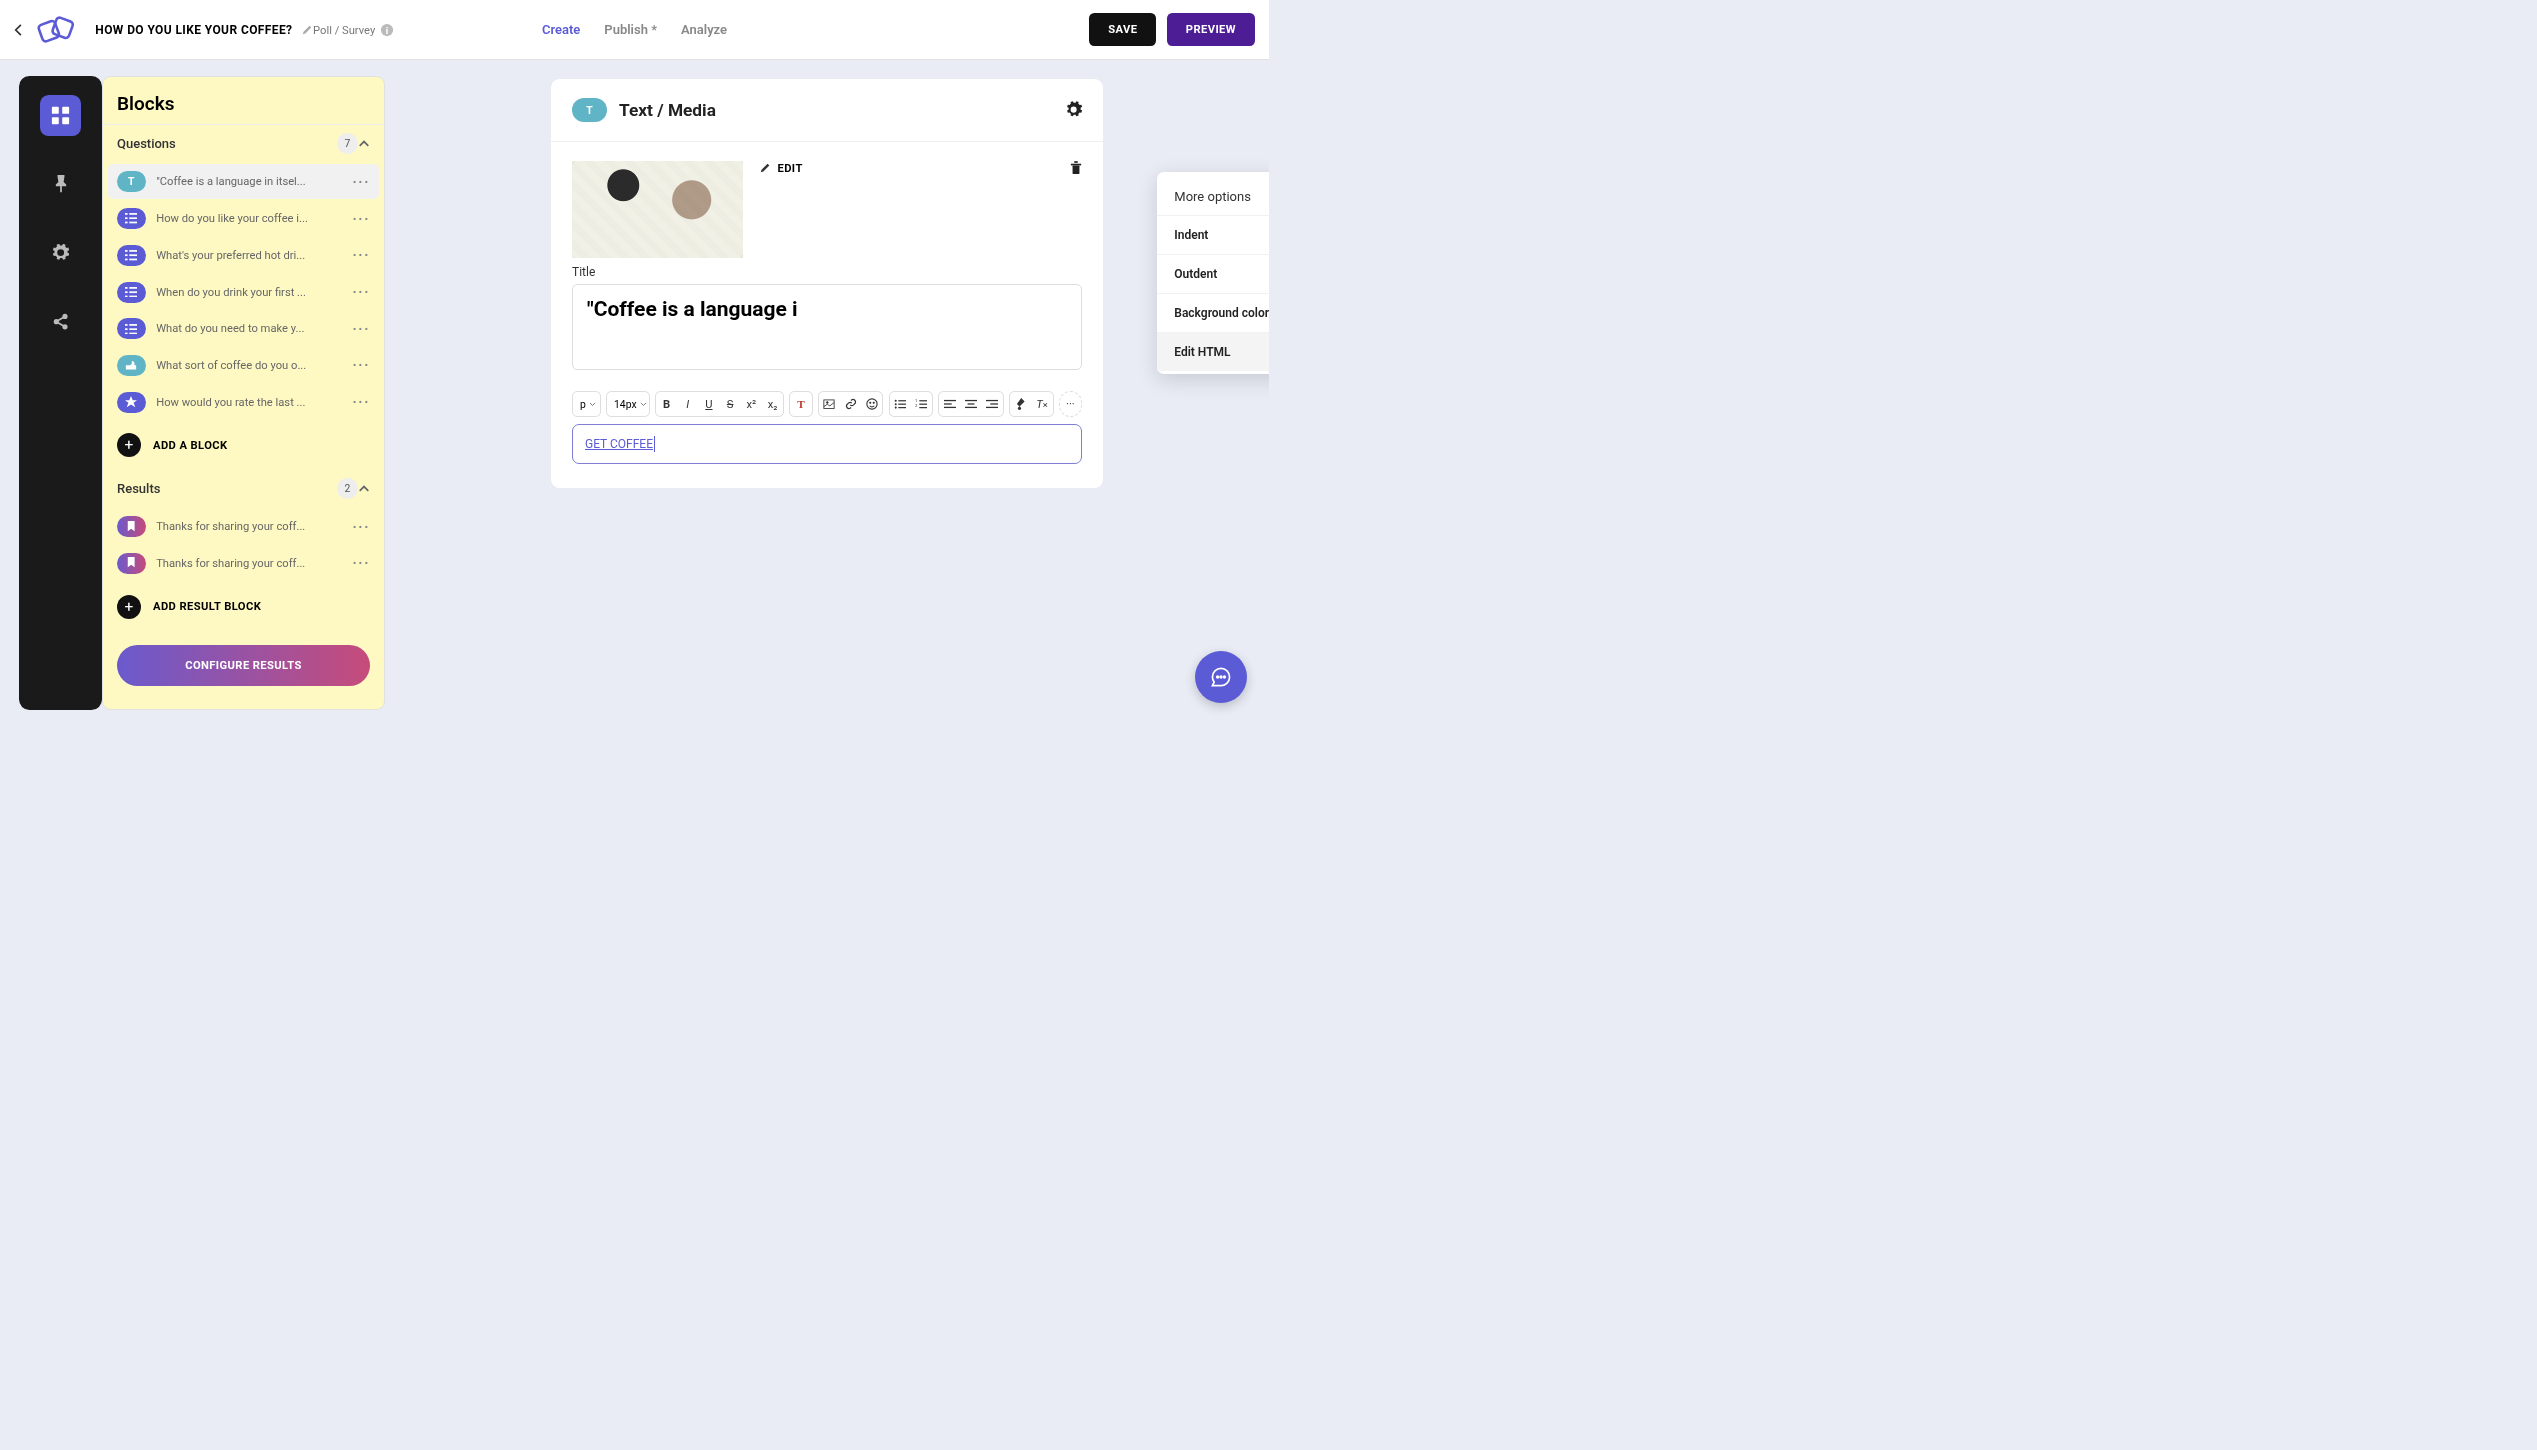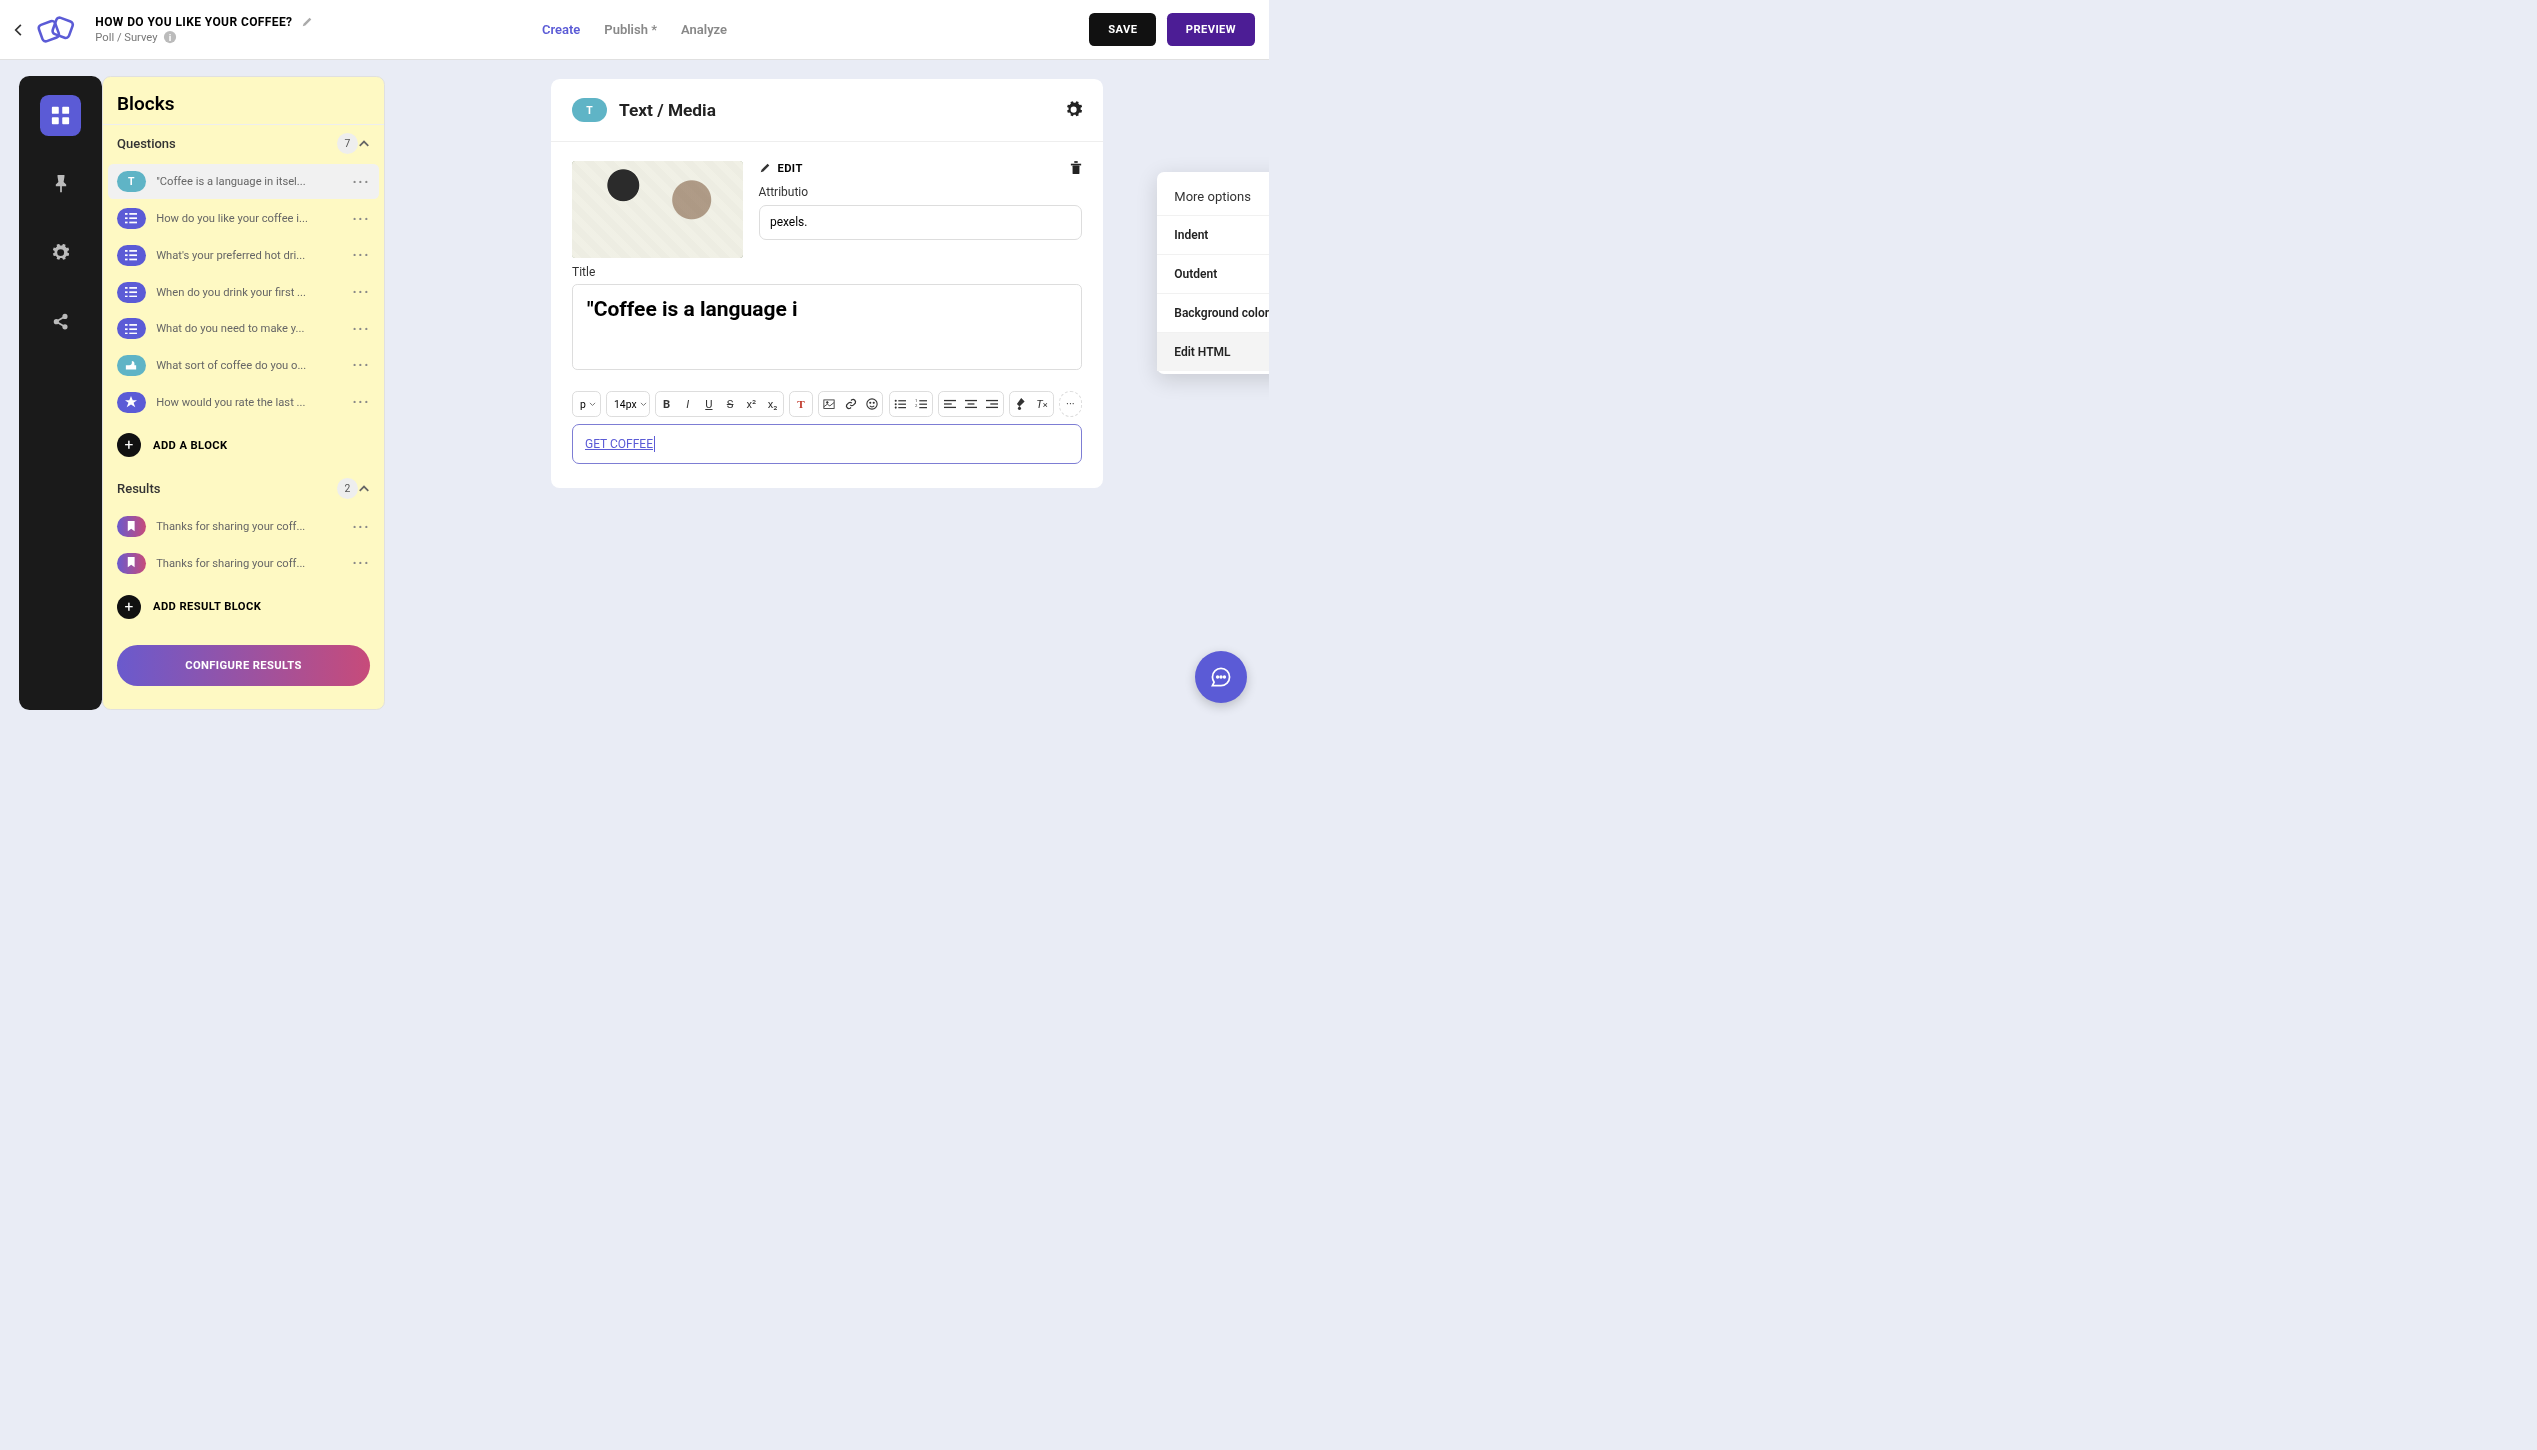--- a/index.html
+++ b/index.html
@@ -1,20 +1,20 @@
 <!DOCTYPE html>
 <html style="font-size:14px"><head>
 <meta charset="utf-8">
 <style>
 *{box-sizing:border-box;margin:0;padding:0;font-family:-apple-system,BlinkMacSystemFont,"Segoe UI",Roboto,Helvetica,Arial,sans-serif}
 body{background:#e9ecf5;width:1269px;height:725px;position:relative;overflow:hidden}
 .top-bar{height:60px;background:#fff;border-bottom:0.9px solid #e0e0e0;display:flex;align-items:center;padding:0 14px;position:relative}
 .back-chevron{width:17.3px;color:#333;cursor:pointer}
 .logo{margin-left:3.5px;margin-right:15.5px}
-.project-info{display:flex;flex-direction:column}
+.project-info{display:flex;flex-direction:row}
 .project-title-row{display:flex;align-items:center;gap:8.6px}
 .project-title{font-size:12px;font-weight:700;letter-spacing:0.4px}
 .edit-pencil{color:#999}
 .project-sub{font-size:11.2px;color:#777;display:flex;align-items:center;gap:5.2px;margin-top:1.7px}
 .tabs{position:absolute;left:50%;transform:translateX(-50%);display:flex;gap:24px}
 .tab{font-size:13px;font-weight:600;color:#888;cursor:pointer}
 .tab.active{color:#5b5bd6}
 .top-actions{margin-left:auto;display:flex;gap:10.4px}
 .btn{border:none;border-radius:5.2px;padding:10.4px 19px;font-size:11.2px;font-weight:700;letter-spacing:0.4px;cursor:pointer}
 .btn-save{background:#111;color:#fff}
@@ -321,24 +321,20 @@
               <span>EDIT</span>
             </span>
             <span class="trash">
               <svg width="12" height="14" viewBox="0 0 14 16" fill="#222">
                   <rect x="1" y="3" width="12" height="2"></rect>
                   <rect x="3" y="5" width="8" height="10" rx="1"></rect>
                   <rect x="5" y="0" width="4" height="2"></rect>
                 </svg>
             </span>
           </div>
-          <div>
-            <div style="font-size:12px;color:#333;margin-bottom:5.2px">Attributio</div>
-            <input class="attrib-input" value="pexels." style="">
-          </div>
         </div>
       </div>
 
       <div class="field-label">Title</div>
       <div class="title-box">
         <span class="title-text">"Coffee is a language i</span>
       </div>
 
       <div class="toolbar">
         <div class="tb-group">

